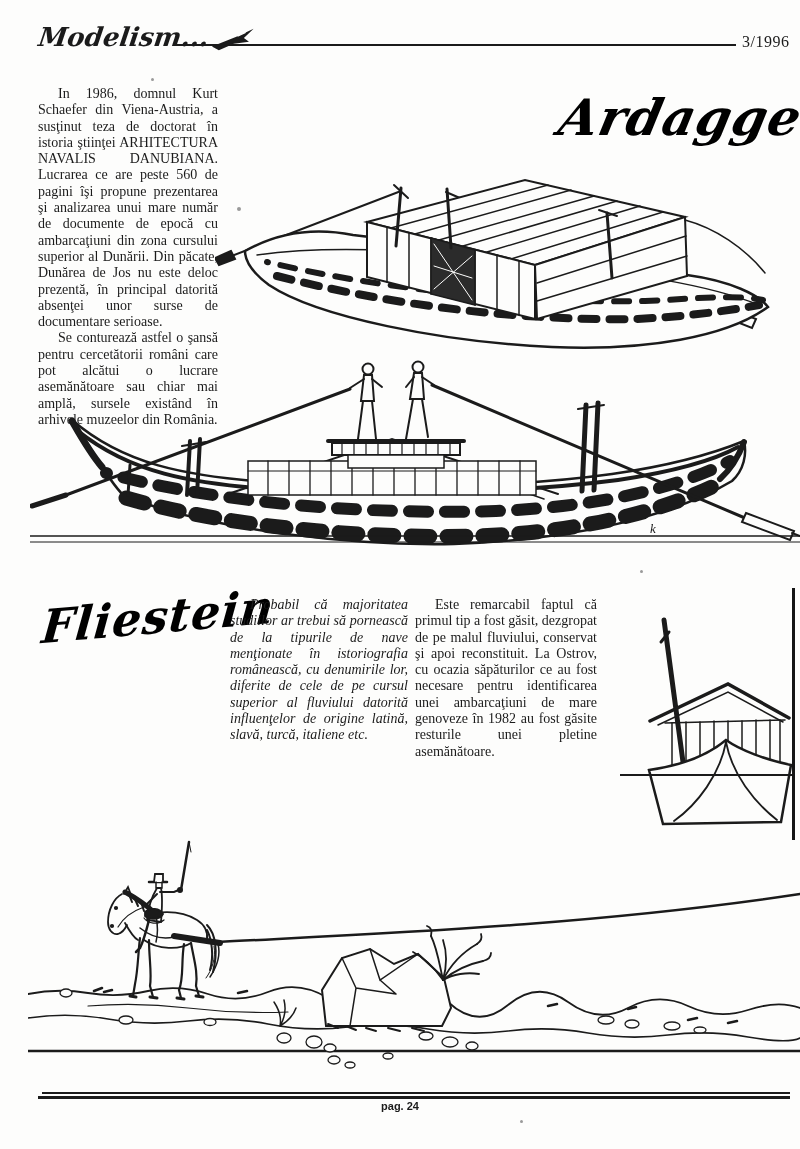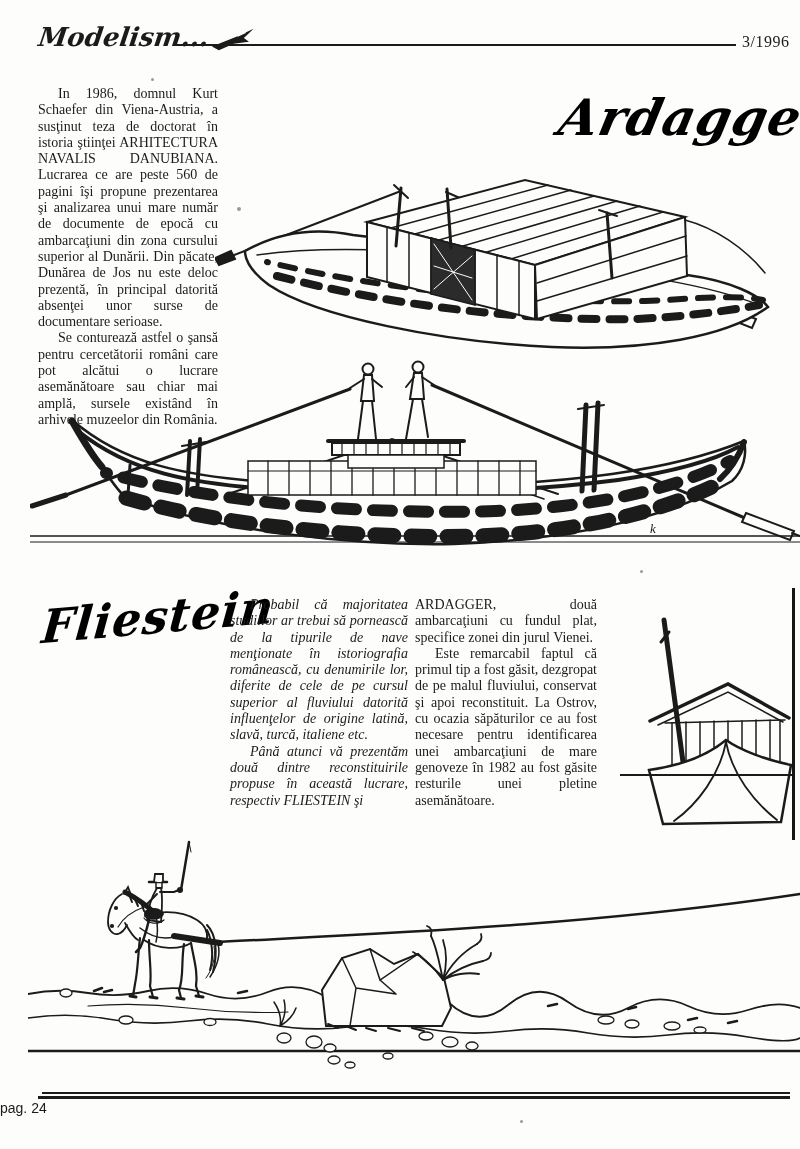--- a/index.html
+++ b/index.html
@@ -26,22 +26,22 @@
   .col p.noindent{text-indent:0;}
   .script-title{
     position:absolute;font-family:"DejaVu Serif",serif;font-style:italic;
     font-weight:bold;color:#000;white-space:nowrap;letter-spacing:1px;
   }
   .t-ardagger{left:560px;top:88px;font-size:50px;transform:skewX(-12deg);}
   .t-fliestein{left:42px;top:600px;font-size:46px;transform:rotate(-5deg) skewX(-10deg);transform-origin:left center;}
   .drawing{position:absolute;}
   .vrule{position:absolute;left:792px;top:588px;width:3px;height:252px;background:#151515;}
   .footer-page{
-    position:absolute;left:0;right:0;top:1100px;text-align:left;
-    font-family:"Liberation Sans",sans-serif;font-weight:normal;font-size:14px;
+    position:absolute;left:0;right:0;top:1100px;text-align:center;
+    font-family:"Liberation Sans",sans-serif;font-weight:bold;font-size:11px;
   }
   .speck{position:absolute;background:#9a9a9a;border-radius:50%;}
   svg{display:block;}
 </style>
 </head>
 <body>
 
 <div class="page">
 
   <div class="logo">
@@ -58,25 +58,23 @@
   <div class="col" style="left:38px;top:86px;width:180px;">
     <p>In 1986, domnul Kurt Schaefer din Viena-Austria, a susţinut teza de doctorat în istoria ştiinţei ARHITECTURA NAVALIS DANUBIANA. Lucrarea ce are peste 560 de pagini îşi propune prezentarea şi analizarea unui mare număr de documente de epocă cu ambarcaţiuni din zona cursului superior al Dunării. Din păcate, Dunărea de Jos nu este deloc prezentă, în principal datorită absenţei unor surse de documentare serioase.</p>
     <p>Se conturează astfel o şansă pentru cercetătorii români care pot alcătui o lucrare asemănătoare sau chiar mai amplă, sursele existând în arhivele muzeelor din România.</p>
   </div>
 
   <div class="script-title t-ardagger">Ardagger</div>
   <div class="script-title t-fliestein">Fliestein</div>
 
   <div class="col" style="left:230px;top:597px;width:178px;font-style:italic;">
     <p>Probabil că majoritatea studiilor ar trebui să pornească de la tipurile de nave menţionate în istoriografia românească, cu denumirile lor, diferite de cele de pe cursul superior al fluviului datorită influenţelor de origine latină, slavă, turcă, italiene etc.</p>
-    <p>Până atunci vă prezentăm două dintre reconstituirile propuse în această lucrare, respectiv FLIESTEIN şi</p>
   </div>
 
   <div class="col" style="left:415px;top:597px;width:182px;">
-    <p class="noindent">ARDAGGER, două ambarcaţiuni cu fundul plat, specifice zonei din jurul Vienei.</p>
     <p>Este remarcabil faptul că primul tip a fost găsit, dezgropat de pe malul fluviului, conservat şi apoi reconstituit. La Ostrov, cu ocazia săpăturilor ce au fost necesare pentru identificarea unei ambarcaţiuni de mare genoveze în 1982 au fost găsite resturile unei pletine asemănătoare.</p>
   </div>
 
   <div class="drawing" style="left:215px;top:158px;width:585px;height:200px;">
     <svg width="585" height="200" viewBox="0 0 585 200">
       <g stroke="#1b1b1b" fill="none" stroke-width="2" stroke-linecap="round">
 
         <g>
           <line x1="186" y1="33" x2="14" y2="99"></line>
           <polygon points="16,93 0,100 4,107 20,101" fill="#1b1b1b"></polygon>

